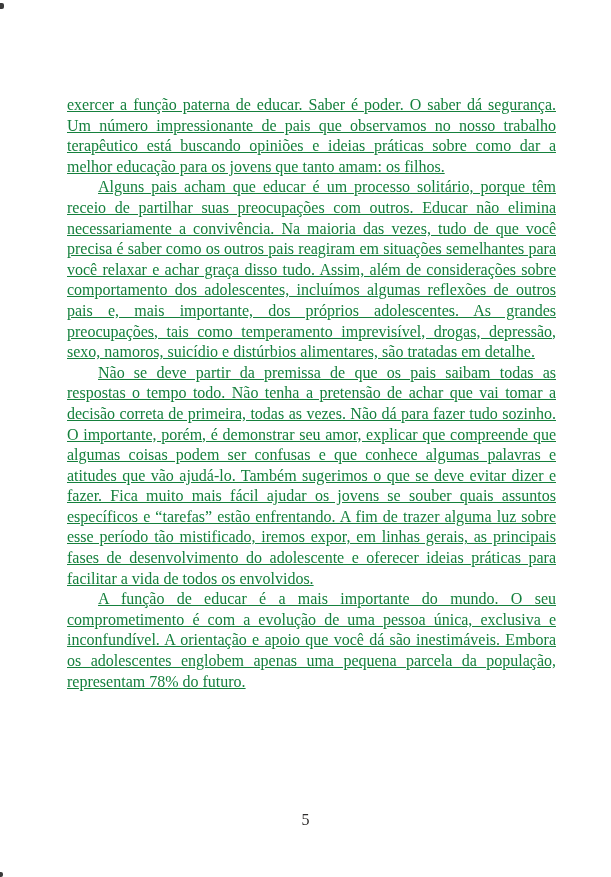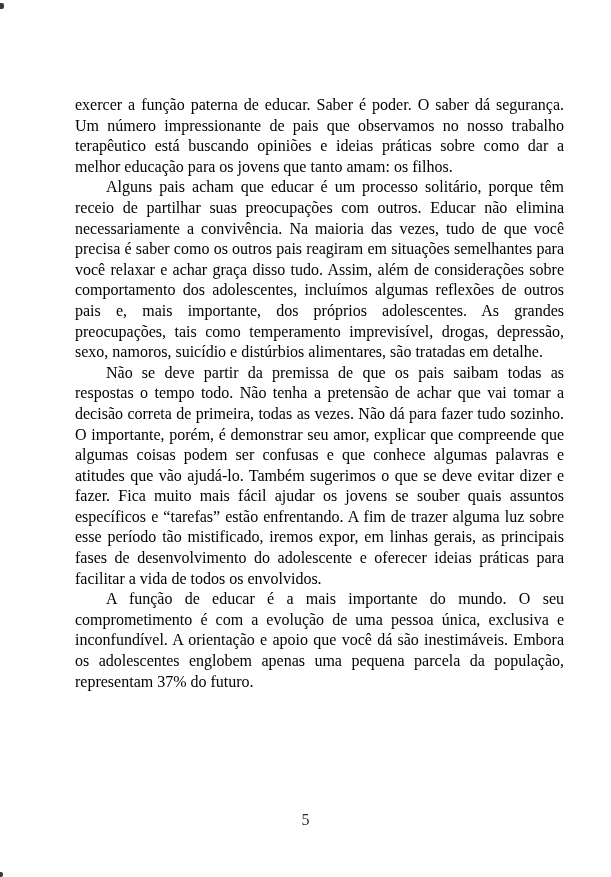--- a/index.html
+++ b/index.html
@@ -10,28 +10,29 @@
   .book-page {
     position: relative;
     width: 611px;
     height: 877px;
     background: #ffffff;
     overflow: hidden;
     font-family: "Liberation Serif", "DejaVu Serif", serif;
   }
   .text-block {
     position: absolute;
-    left: 75px;
+    left: 67px;
     top: 95px;
     width: 489px;
-    color: #000000;
+    color: #15803d;
     font-size: 16px;
     line-height: 20.6px;
     text-align: justify;
     text-rendering: optimizeLegibility;
+    text-decoration: underline;
   }
   .text-block p {
     margin: 0;
     padding: 0;
   }
   .text-block p.indent {
     text-indent: 31px;
   }
   .page-number {
     position: absolute;
@@ -60,20 +61,20 @@
 <body>
 
 <div class="book-page">
 
   <div class="scan-artifact top-left"></div>
 
   <div class="text-block">
     <p>exercer a função paterna de educar. Saber é poder. O saber dá segurança. Um número impressionante de pais que observamos no nosso trabalho terapêutico está buscando opiniões e ideias práticas sobre como dar a melhor educação para os jovens que tanto amam: os filhos.</p>
     <p class="indent">Alguns pais acham que educar é um processo solitário, porque têm receio de partilhar suas preocupações com outros. Educar não elimina necessariamente a convivência. Na maioria das vezes, tudo de que você precisa é saber como os outros pais reagiram em situações semelhantes para você relaxar e achar graça disso tudo. Assim, além de considerações sobre comportamento dos adolescentes, incluímos algumas reflexões de outros pais e, mais importante, dos próprios adolescentes. As grandes preocupações, tais como temperamento imprevisível, drogas, depressão, sexo, namoros, suicídio e distúrbios alimentares, são tratadas em detalhe.</p>
     <p class="indent">Não se deve partir da premissa de que os pais saibam todas as respostas o tempo todo. Não tenha a pretensão de achar que vai tomar a decisão correta de primeira, todas as vezes. Não dá para fazer tudo sozinho. O importante, porém, é demonstrar seu amor, explicar que compreende que algumas coisas podem ser confusas e que conhece algumas palavras e atitudes que vão ajudá-lo. Também sugerimos o que se deve evitar dizer e fazer. Fica muito mais fácil ajudar os jovens se souber quais assuntos específicos e “tarefas” estão enfrentando. A fim de trazer alguma luz sobre esse período tão mistificado, iremos expor, em linhas gerais, as principais fases de desenvolvimento do adolescente e oferecer ideias práticas para facilitar a vida de todos os envolvidos.</p>
-    <p class="indent">A função de educar é a mais importante do mundo. O seu comprometimento é com a evolução de uma pessoa única, exclusiva e inconfundível. A orientação e apoio que você dá são inestimáveis. Embora os adolescentes englobem apenas uma pequena parcela da população, representam 37% do futuro.</p>
+    <p class="indent">A função de educar é a mais importante do mundo. O seu comprometimento é com a evolução de uma pessoa única, exclusiva e inconfundível. A orientação e apoio que você dá são inestimáveis. Embora os adolescentes englobem apenas uma pequena parcela da população, representam 78% do futuro.</p>
   </div>
 
   <div class="page-number">5</div>
 
   <div class="scan-artifact bottom-left"></div>
 
 </div>
 
 </body></html>

